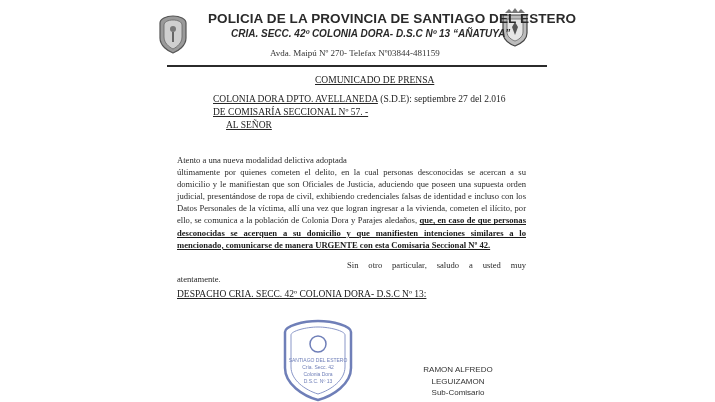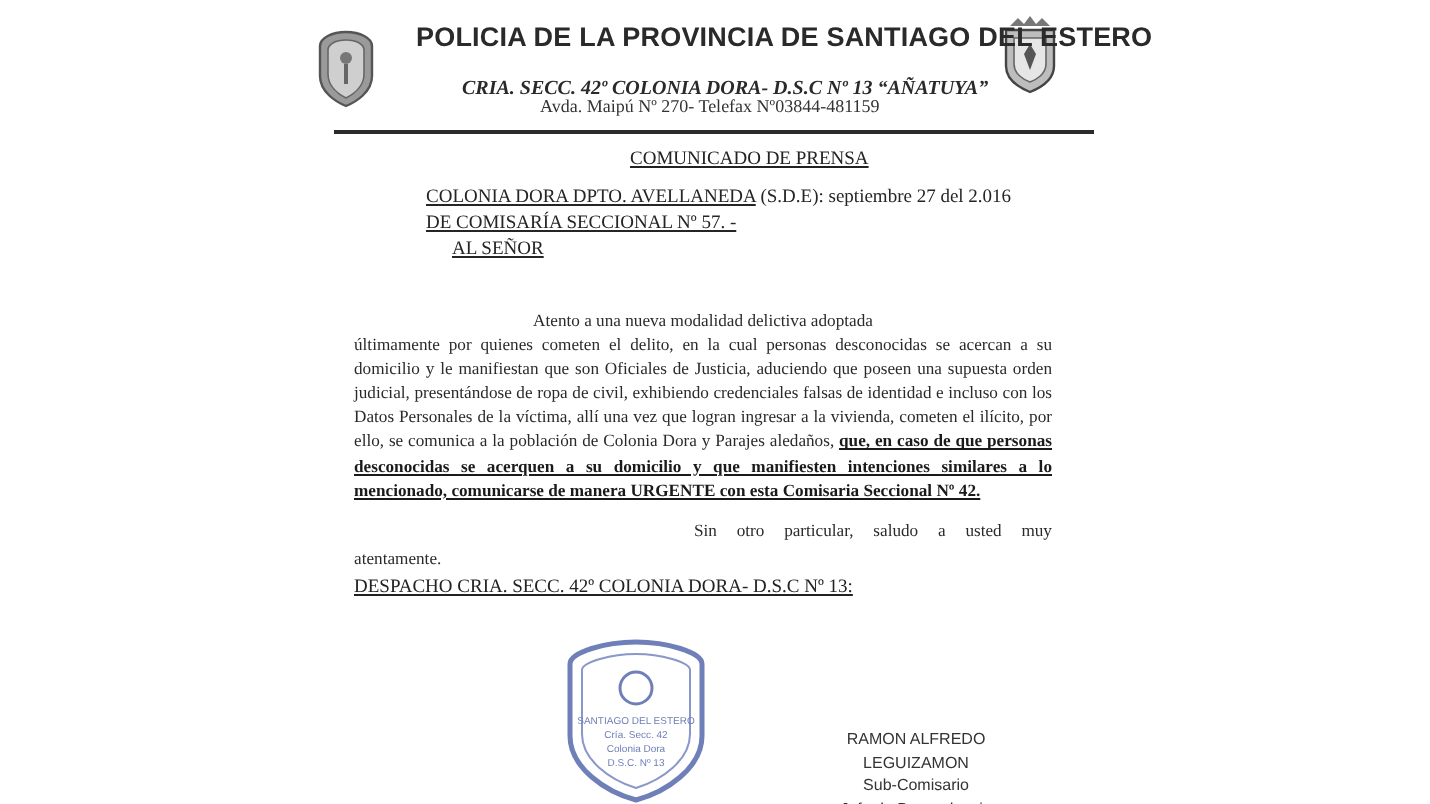--- a/index.html
+++ b/index.html
@@ -2,28 +2,28 @@
 <html><head>
   <meta charset="utf-8">
   <style>
     html, body { margin:0; padding:0; }
     body { width:715px; height:402px; background:#ffffff; position:relative; overflow:hidden;
       font-family:"DejaVu Serif", serif; color:#1f1f1f; }
     .abs { position:absolute; }
     .logo-left { left:158px; top:14px; width:30px; height:40px; }
     .logo-right { left:500px; top:7px; width:30px; height:40px; }
     .h1 { left:208px; top:11px; font-family:"Liberation Sans", sans-serif; font-size:13.5px; font-weight:bold; color:#2a2a2a; letter-spacing:0.1px; white-space:nowrap; }
-    .h2 { left:231px; top:39px; font-family:Liberation Serif, serif; font-size:10px; font-style:italic; font-weight:bold; color:#2a2a2a; white-space:nowrap; }
+    .h2 { left:231px; top:28px; font-family:Liberation Sans, sans-serif; font-size:10px; font-style:italic; font-weight:bold; color:#2a2a2a; white-space:nowrap; }
     .h3 { left:270px; top:48px; font-family:"Liberation Serif", serif; font-size:9px; color:#333; white-space:nowrap; }
     .rule { left:167px; top:65px; width:380px; height:2px; background:#2b2b2b; }
     .title { left:298px; top:75px; font-family:"Liberation Serif", serif; font-size:9.5px; text-decoration:underline; color:#222; white-space:nowrap;padding-left:17px; }
     .line { font-family:"Liberation Serif", serif; font-size:9.5px; color:#252525; white-space:nowrap; }
     .u { text-decoration:underline;padding-left:36px; }
     .para { left:177px; top:154px; width:349px; font-family:"Liberation Serif", serif; font-size:8.6px; line-height:12.1px; text-align:justify; color:#2a2a2a; }
-    .para .indent { display:block; text-align:center; }
+    .para .indent { display:block; text-align:left; }
     .para b { text-decoration:underline; color:#1a1a1a; }
     .closing { left:177px; top:258px; width:349px; font-family:"Liberation Serif", serif; font-size:8.6px; line-height:14px; color:#2a2a2a; }
     .closing .r { display:flex; justify-content:space-between; padding-left:170px; }
     .despacho { left:177px; top:289px; font-family:"Liberation Serif", serif; font-size:9.5px; text-decoration:underline; color:#222; white-space:nowrap; }
     .stamp { left:281px; top:318px; width:74px; height:84px; }
     .sig { left:398px; top:364px; width:120px; font-family:"Liberation Sans", sans-serif; font-size:8px; line-height:11.5px; text-align:center; color:#333; }
   </style>
 </head>
 <body>
 

